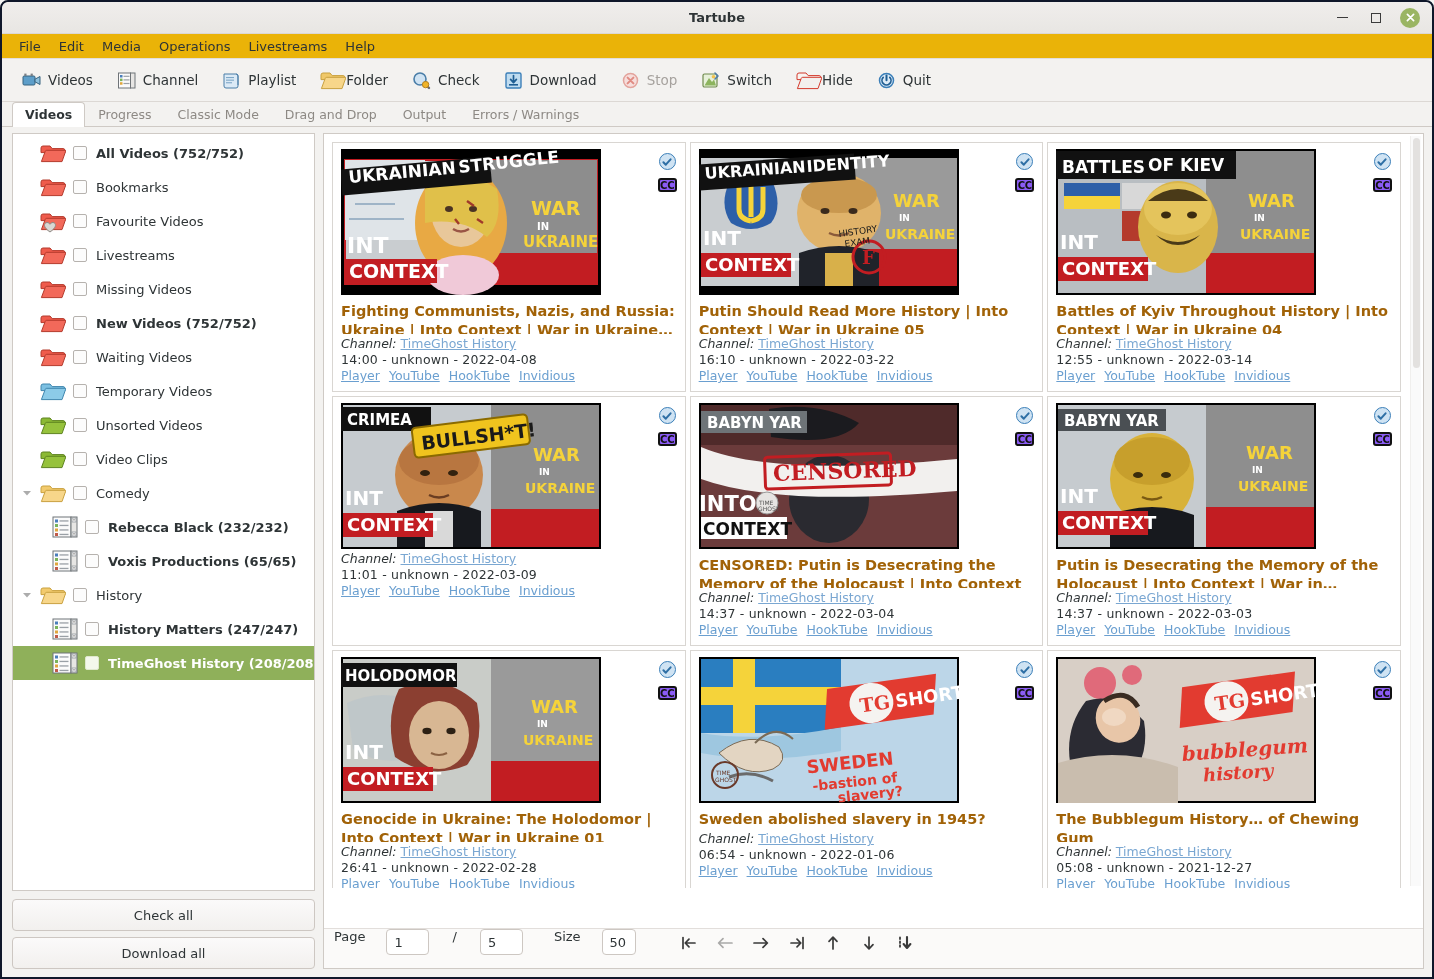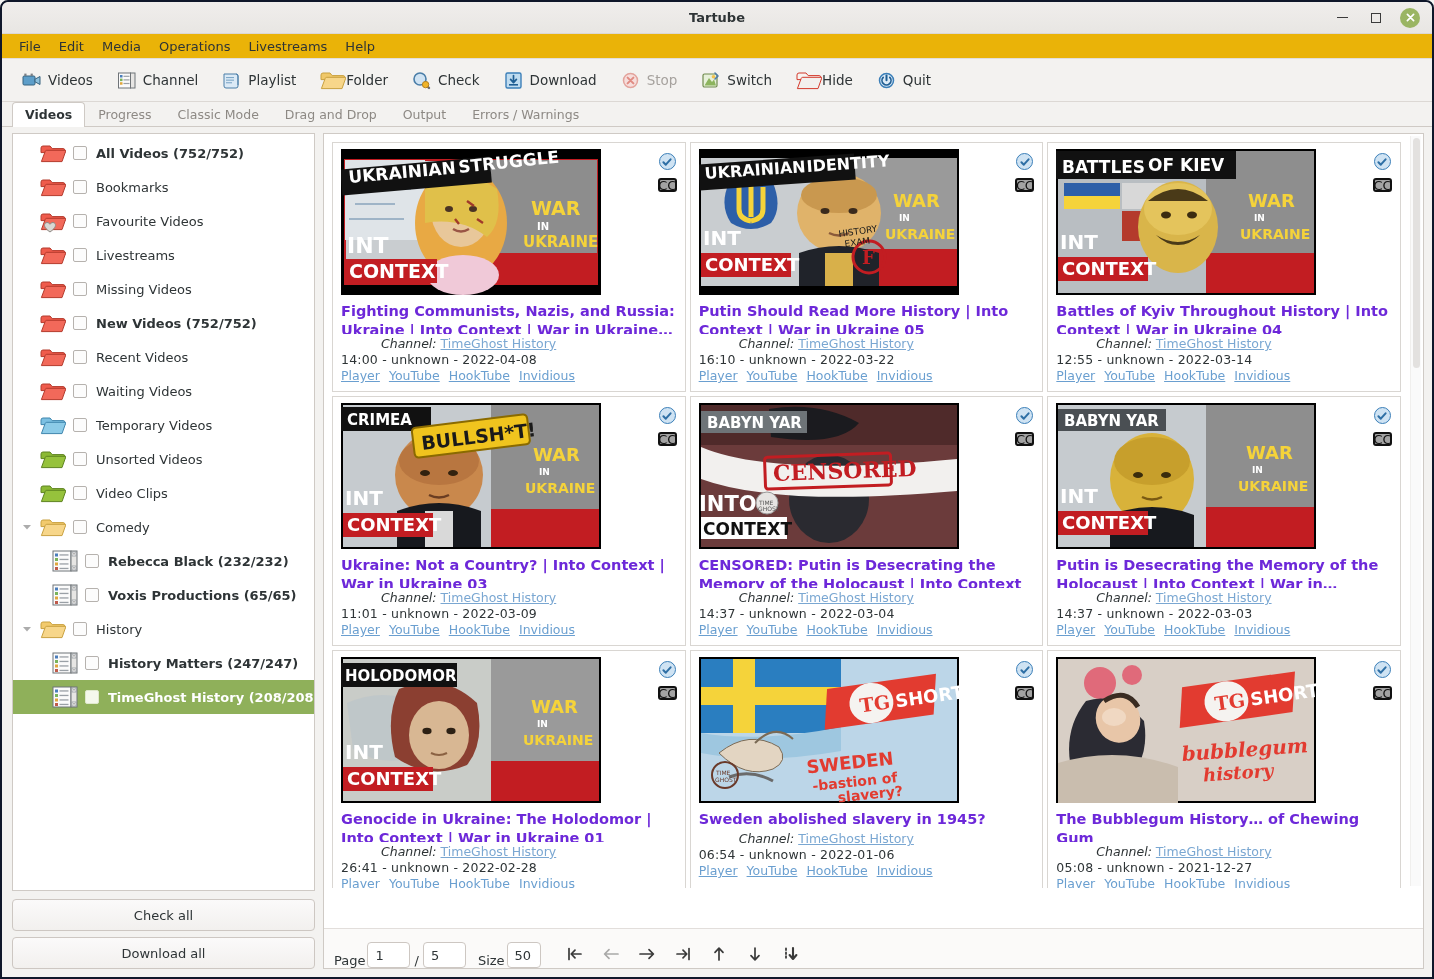--- a/index.html
+++ b/index.html
@@ -160,48 +160,48 @@
     background: #000; position: relative; overflow: hidden;
   }
   .badges { display: flex; flex-direction: column; align-items: center; gap: 8px; padding-top: 4px; margin-left: auto;}
   .badge-check {
     width: 17px; height: 17px; border-radius: 50%;
     background: #cfe3f3; border: 1px solid #3b7fb8;
     display: flex; align-items: center; justify-content: center;
   }
   .badge-cc {
     width: 19px; height: 14px; border: 2px solid #111; border-radius: 3px;
-    background: #a3a3a3; color: #111; font-size: 13px; font-weight: normal;
+    background: #8b5cf6; color: #111; font-size: 10px; font-weight: bold;
     display:flex; align-items:center; justify-content:center; letter-spacing: -0.2px;
   }
   .vtitle {
-    font-size: 14.5px; font-weight: bold; line-height: 1.33; color: #6d28d9;
+    font-size: 14.5px; font-weight: bold; line-height: 1.33; color: #a16207;
     margin-top: 7px; max-height: 40px; overflow: hidden;
   }
-  .vchannel { font-size: 12.5px; margin-top: 2px; margin-left: 40px; }
+  .vchannel { font-size: 12.5px; margin-top: 2px; }
   .vchannel i { font-style: italic; color: #2e3436; }
   .vmeta { font-size: 12.5px; color: #2e3436; margin-top: 1px; letter-spacing: .2px;}
   .vlinks { margin-top: 1px; display: flex; gap: 9px; }
   a.lnk { color: #6a9fd0; text-decoration: underline; font-size: 12.5px; cursor: pointer; }
   a.chlnk { color: #7aa7d2; text-decoration: underline; font-size: 12.5px; cursor: pointer;}
 
   
   .vscroll {
     position: absolute; right: 2px; top: 2px; bottom: 2px; width: 11px;
     background: #fafafa; border-left: 1px solid #f0efed;
   }
   .vscroll .thumbbar {
     position: absolute; left: 2px; width: 7px; top: 2px; height: 230px;
     background: #e3e1df; border-radius: 4px;
   }
 
   
   .botbar {
-    flex: 0 0 40px; height: 40px; display: flex; align-items: flex-end;
-    border-top: 1px solid #e2dedb; padding: 0 10px; gap: 2px; background: #fbfaf9; margin-top: 40px;
+    flex: 0 0 40px; height: 40px; display: flex; align-items: flex-start;
+    border-top: 1px solid #e2dedb; padding: 0 10px; gap: 21px; background: #fbfaf9; margin-top: 40px;
   }
   .botbar .lbl { font-size: 13px; }
   .inp {
     height: 26px; border: 1px solid #cdc7c2; border-radius: 4px;
     background: #fff; font-size: 13px; padding: 0 7px; color: #2e3436;
     display: flex; align-items: center;
   }
   .inp.page { width: 43px; }
   .inp.total { width: 43px; }
   .inp.size { width: 34px; }
@@ -427,31 +427,20 @@
             <div class="trow">
               <div class="expander"></div>
               <div class="ficon">
                 <svg width="26" height="19" viewBox="0 0 26 19">
                   <path d="M1 4 a2 2 0 0 1 2-2 h7 l2.2 2.6 h10.8 a2 2 0 0 1 2 2 v2 H1 Z" fill="#ef5b4c" stroke="#b43a2c" stroke-width="1"></path>
                   <path d="M1.4 17.6 L5.2 7.4 a1.6 1.6 0 0 1 1.5-1.1 H25 a0.7 0.7 0 0 1 .65 .95 L22 17.6 Z" fill="#f2695a" stroke="#b43a2c" stroke-width="1" stroke-linejoin="round"></path>
                 </svg>
               </div>
               <div class="tcheck"></div>
               <div class="tlabel bold">New Videos (752/752)</div>
-            </div>
-            <div class="trow">
-              <div class="expander"></div>
-              <div class="ficon">
-                <svg width="26" height="19" viewBox="0 0 26 19">
-                  <path d="M1 4 a2 2 0 0 1 2-2 h7 l2.2 2.6 h10.8 a2 2 0 0 1 2 2 v2 H1 Z" fill="#ef5b4c" stroke="#b43a2c" stroke-width="1"></path>
-                  <path d="M1.4 17.6 L5.2 7.4 a1.6 1.6 0 0 1 1.5-1.1 H25 a0.7 0.7 0 0 1 .65 .95 L22 17.6 Z" fill="#f2695a" stroke="#b43a2c" stroke-width="1" stroke-linejoin="round"></path>
-                </svg>
-              </div>
-              <div class="tcheck"></div>
-              <div class="tlabel">Recent Videos</div>
             </div>
             <div class="trow">
               <div class="expander"></div>
               <div class="ficon">
                 <svg width="26" height="19" viewBox="0 0 26 19">
                   <path d="M1 4 a2 2 0 0 1 2-2 h7 l2.2 2.6 h10.8 a2 2 0 0 1 2 2 v2 H1 Z" fill="#ef5b4c" stroke="#b43a2c" stroke-width="1"></path>
                   <path d="M1.4 17.6 L5.2 7.4 a1.6 1.6 0 0 1 1.5-1.1 H25 a0.7 0.7 0 0 1 .65 .95 L22 17.6 Z" fill="#f2695a" stroke="#b43a2c" stroke-width="1" stroke-linejoin="round"></path>
                 </svg>
               </div>
               <div class="tcheck"></div>
@@ -803,21 +792,20 @@
                 </div>
                 <div class="badges">
                   <div class="badge-check">
                     <svg width="12" height="12" viewBox="0 0 12 12">
                       <path d="M2.4 6.2 L4.8 8.7 L9.6 3.3" fill="none" stroke="#2e6fa5" stroke-width="2" stroke-linecap="round" stroke-linejoin="round"></path>
                     </svg>
                   </div>
                   <div class="badge-cc">CC</div>
                 </div>
               </div>
-              <div class="vtitle">Ukraine: Not a Country? | Into Context | War in Ukraine 03</div>
               <div class="vchannel"><i>Channel:</i> <a class="chlnk">TimeGhost History</a></div>
               <div class="vmeta"><span>11:01</span> - <span>unknown</span> - <span>2022-03-09</span></div>
               <div class="vlinks">
                 <a class="lnk">Player</a>
                 <a class="lnk">YouTube</a>
                 <a class="lnk">HookTube</a>
                 <a class="lnk">Invidious</a>
               </div>
             </div>
             <div class="card">

